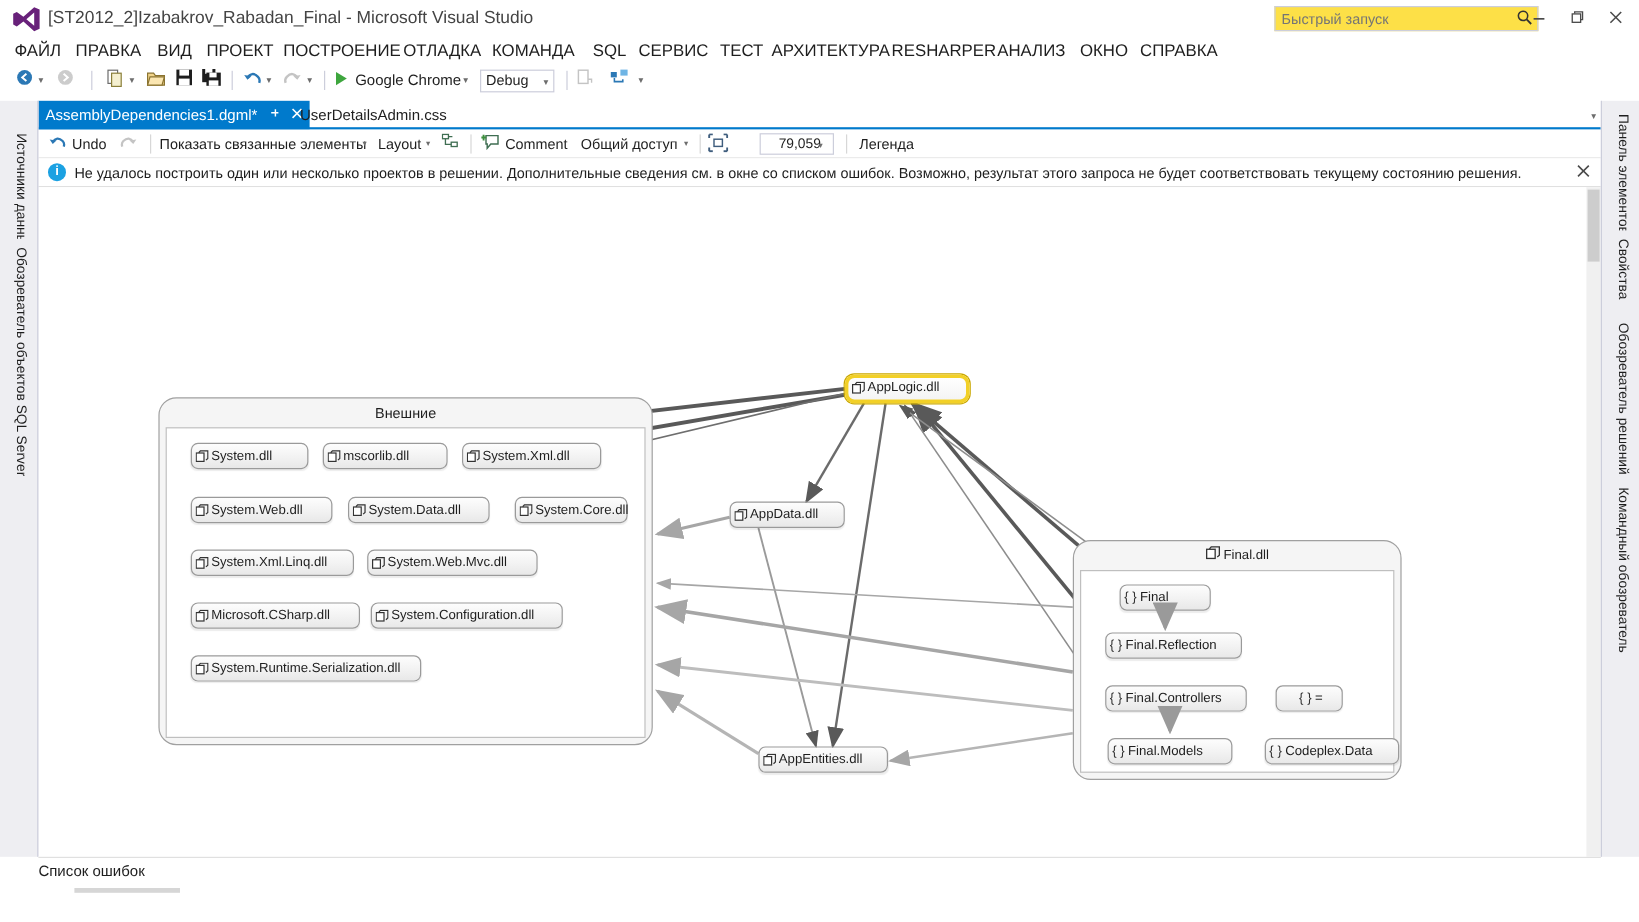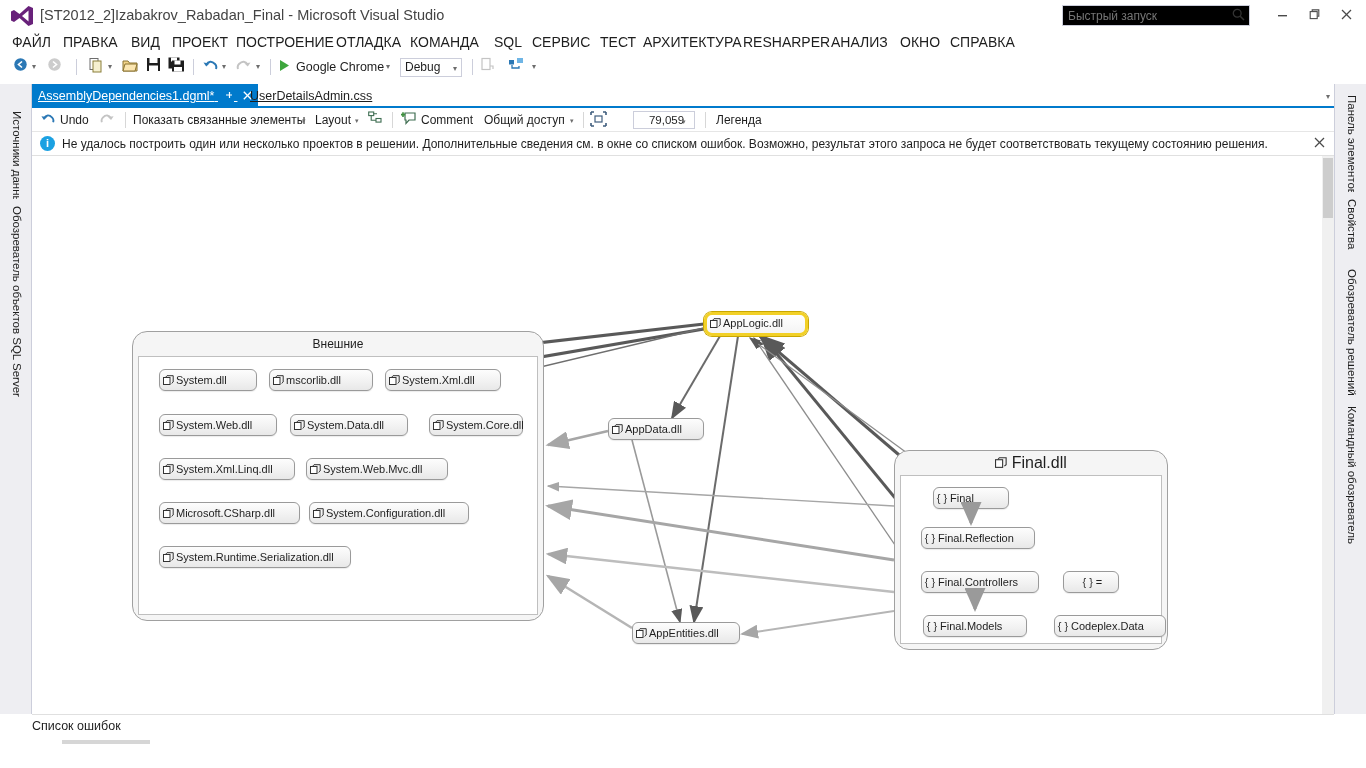--- a/index.html
+++ b/index.html
@@ -20,22 +20,22 @@
   }
   .vs-logo {
     position: absolute; left: 10px; top: 5px; width: 24px; height: 22px;
     color: #68217a; font-size: 22px; line-height: 22px; text-align: center;
   }
   .title-text {
     position: absolute; left: 40px; top: 7px;
     font-size: 14.5px; color: #444444; white-space: nowrap;
   }
   .quicklaunch {
-    position: absolute; left: 1062px; top: 5px; width: 188px; height: 21px;
-    border: 1px solid #cccedb; background: #000000; padding-left: 24px;
+    position: absolute; left: 1062px; top: 5px; width: 220px; height: 21px;
+    border: 1px solid #cccedb; background: #fde047; padding-left: 24px;
   }
   .quicklaunch input {
     position: absolute; left: 5px; top: 1px; width: 150px; height: 17px;
     border: 0; outline: 0; background: transparent;
     font-family: "Liberation Sans", sans-serif; font-size: 12px; color: #6d6d6d;
   }
   .ql-icon {
     position: absolute; right: 4px; top: 2px; width: 14px; height: 15px;
     color: #4a4a4a; font-size: 13px; line-height: 15px; text-align: center;
   }
@@ -88,21 +88,21 @@
     position: absolute; right: 4px; top: 6px; font-size: 8px; color: #6d6d6d; line-height: 8px;
   }
 
   
   .tabstrip {
     position: absolute; left: 32px; top: 84px; width: 1302px; height: 24px;
     border-bottom: 2px solid #007acc; background: #ffffff;
   }
   .tab {
     position: absolute; top: 0; height: 24px; line-height: 24px;
-    font-size: 12.5px; white-space: nowrap; cursor: default; text-decoration: underline;
+    font-size: 12.5px; white-space: nowrap; cursor: default;
   }
   .tab.active { background: #007acc; color: #ffffff; padding: 0 6px; }
   .tab.inactive { color: #1e1e1e; padding: 0 6px; }
   .tab-pin, .tab-close {
     display: inline-block; margin-left: 6px; font-size: 11px; vertical-align: top;
   }
   .tabstrip-caret {
     position: absolute; right: 4px; top: 8px; font-size: 8px; color: #6d6d6d;
   }
 
@@ -176,21 +176,21 @@
     font-size: 11px; color: #333333; vertical-align: top;
   }
   .node .nlbl { display: inline-block; vertical-align: top; }
   .node.selected {
     border: 3px solid #f2d027; box-shadow: 0 0 0 1px #c9a700;
     background: linear-gradient(to bottom,#ffffff 0%,#f4f4f4 100%);
     border-radius: 8px; line-height: 16px;
   }
   .group-head-node {
     position: absolute; left: 0; top: 0; width: 100%; height: 24px;
-    line-height: 24px; text-align: center; font-size: 16px; color: #1e1e1e;
+    line-height: 24px; text-align: center; font-size: 11px; color: #1e1e1e;
   }
 
   
   .dock-left {
     position: absolute; left: 0; top: 84px; width: 32px; height: 630px;
     background: #eeeef2; border-right: 1px solid #cccedb;
   }
   .vtab {
     position: absolute; left: 4px; width: 22px;
     background: #eeeef2; color: #1e1e1e; font-size: 11.5px;

